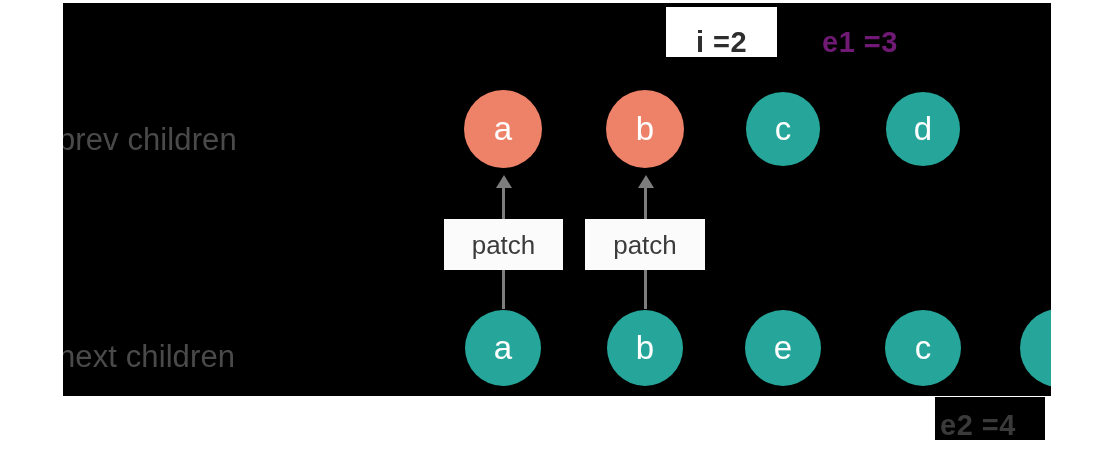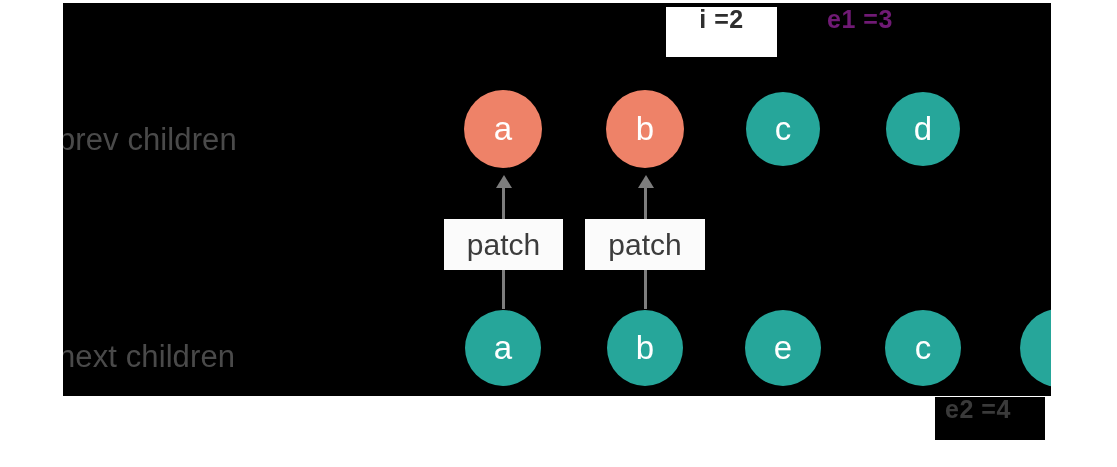--- a/index.html
+++ b/index.html
@@ -72,31 +72,31 @@
     border-right: 8px solid transparent;
     border-bottom: 13px solid #7d7d7d;
   }
   .patch-box {
     position: absolute;
     background: #fbfbfb;
     display: flex;
     align-items: center;
     justify-content: center;
     color: #3c3c3c;
-    font-size: 30px;
+    font-size: 26px;
     line-height: 1;
     white-space: nowrap;
     text-align: right;
   }
   .tag-box {
     position: absolute;
     display: flex;
-    align-items: flex-start;
+    align-items: flex-end;
     justify-content: center;
-    font-size: 25px;
+    font-size: 29px;
     line-height: 1;
     white-space: nowrap;
     letter-spacing: 0.5px;
   }
   #tag-i {
     background: #ffffff;
     color: #2e2e2e;
     left: 666px;
     top: 7px;
     width: 111px;

